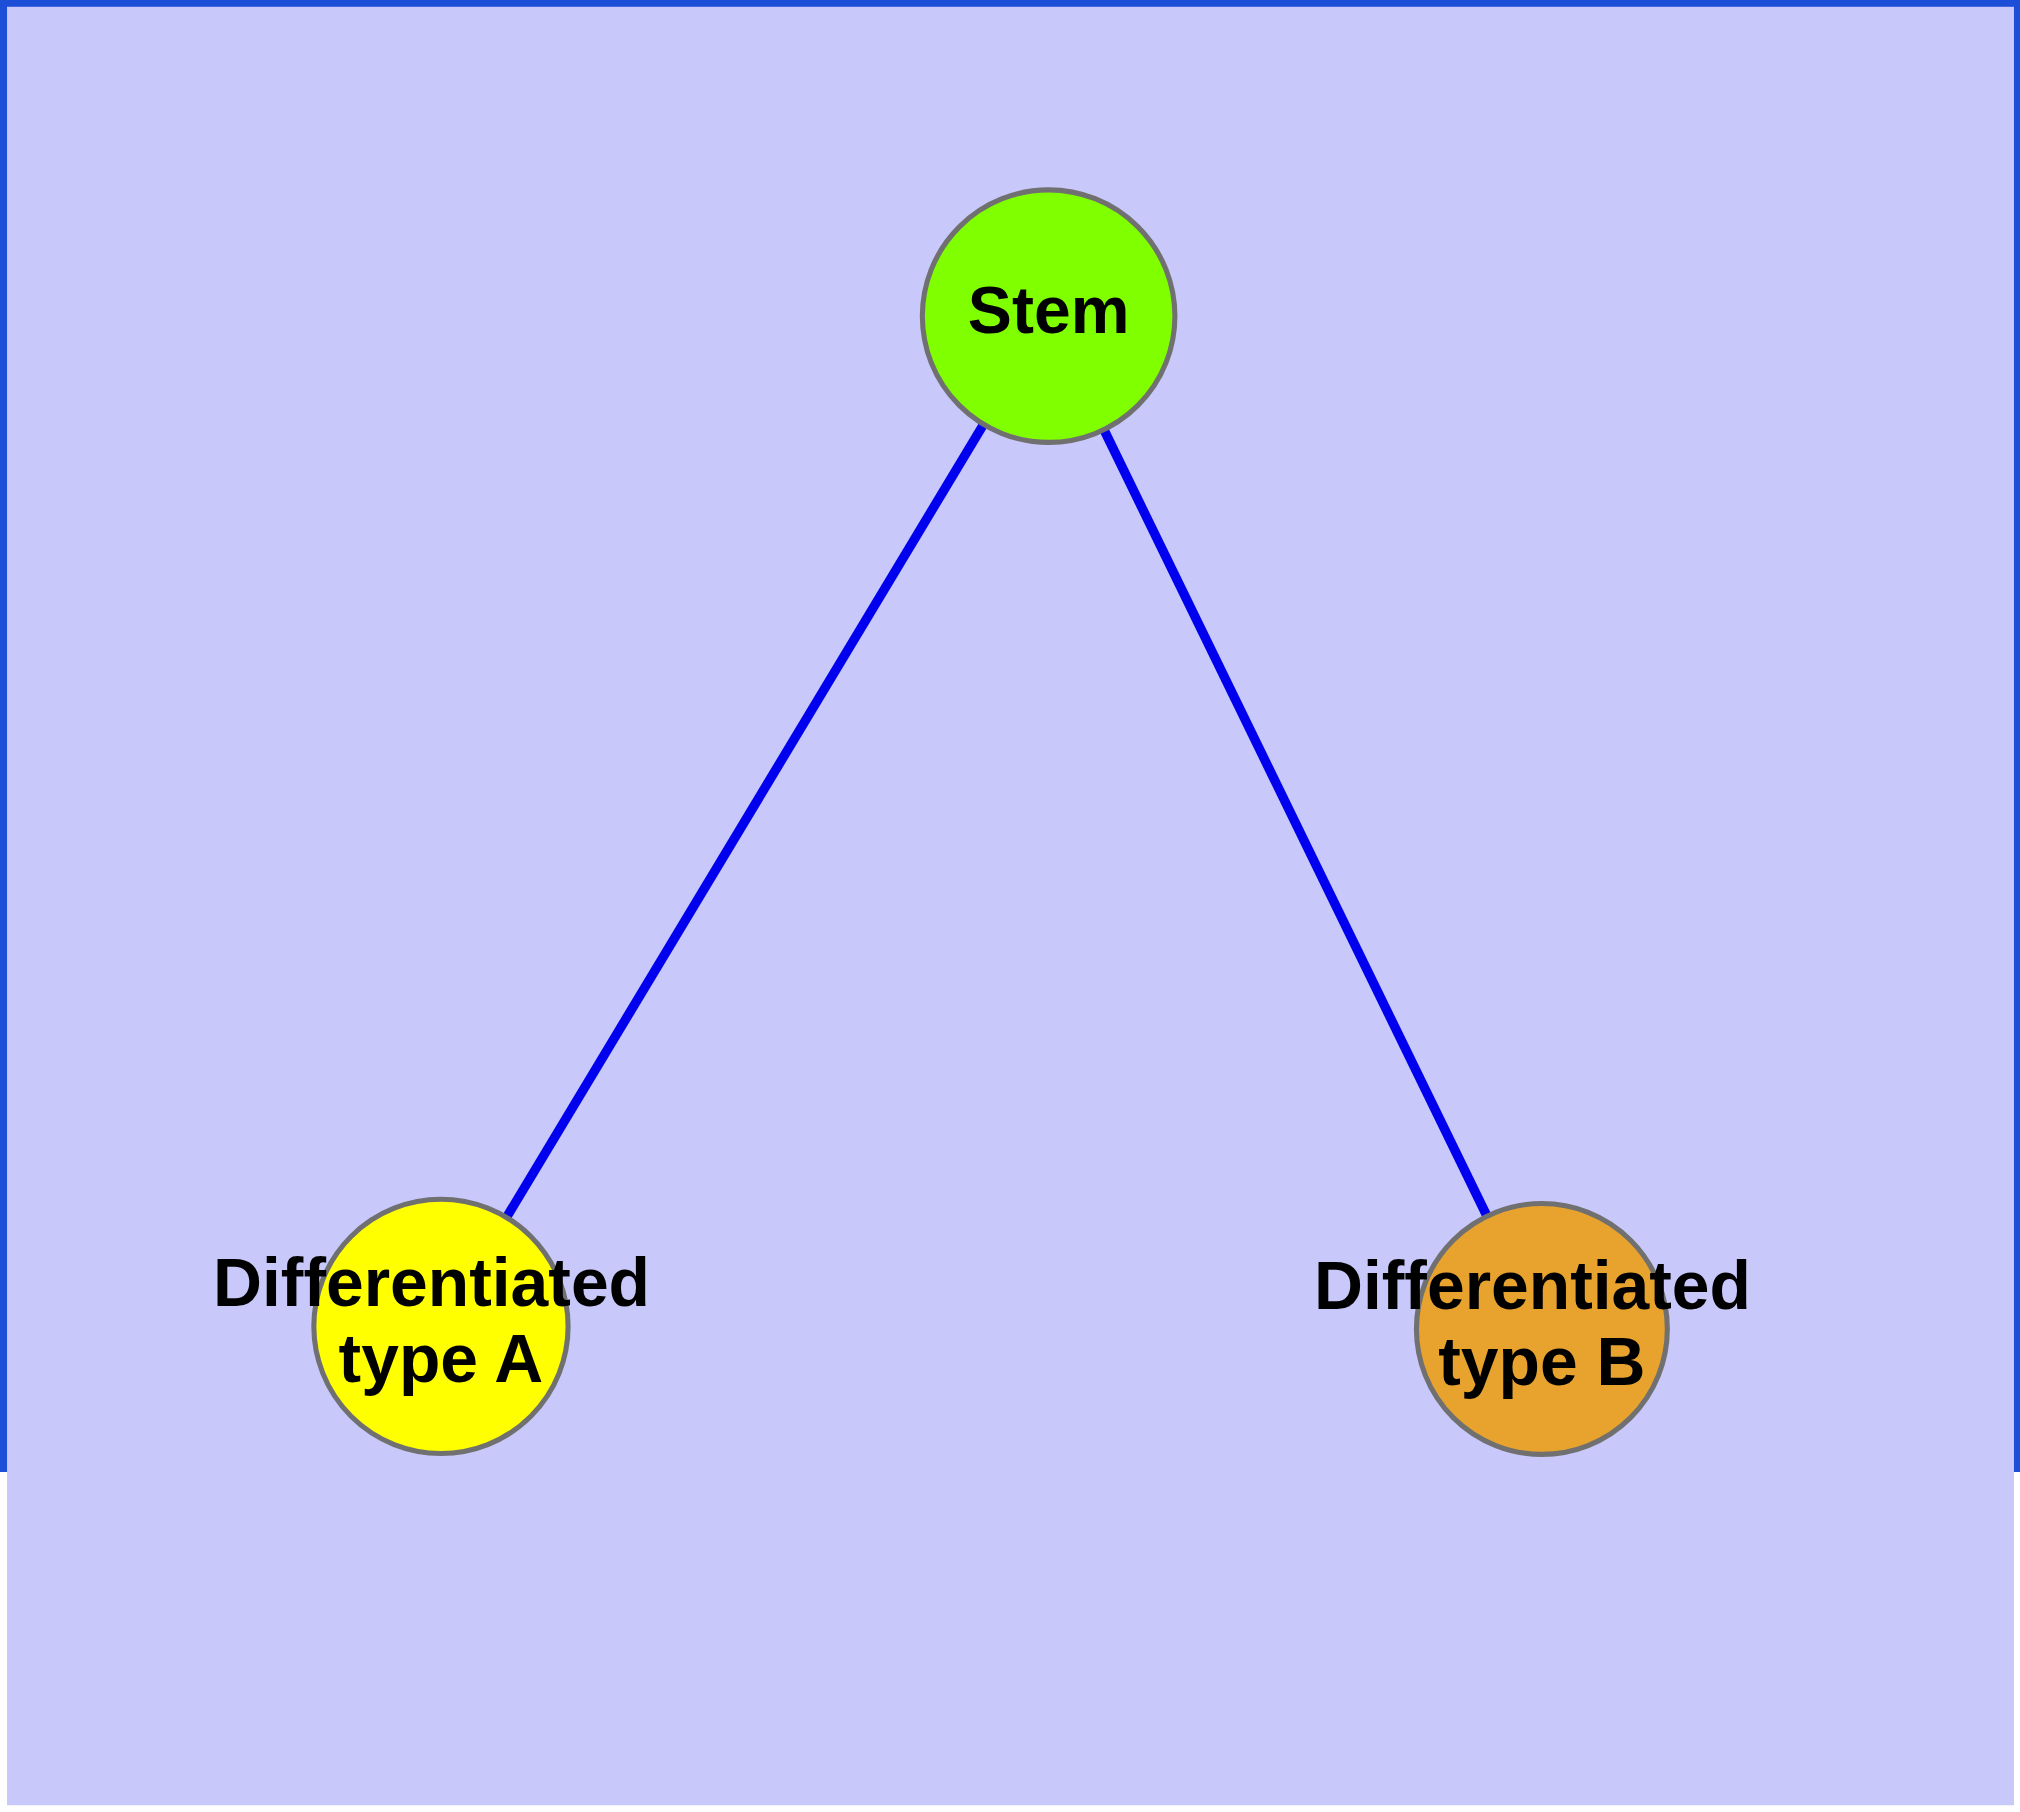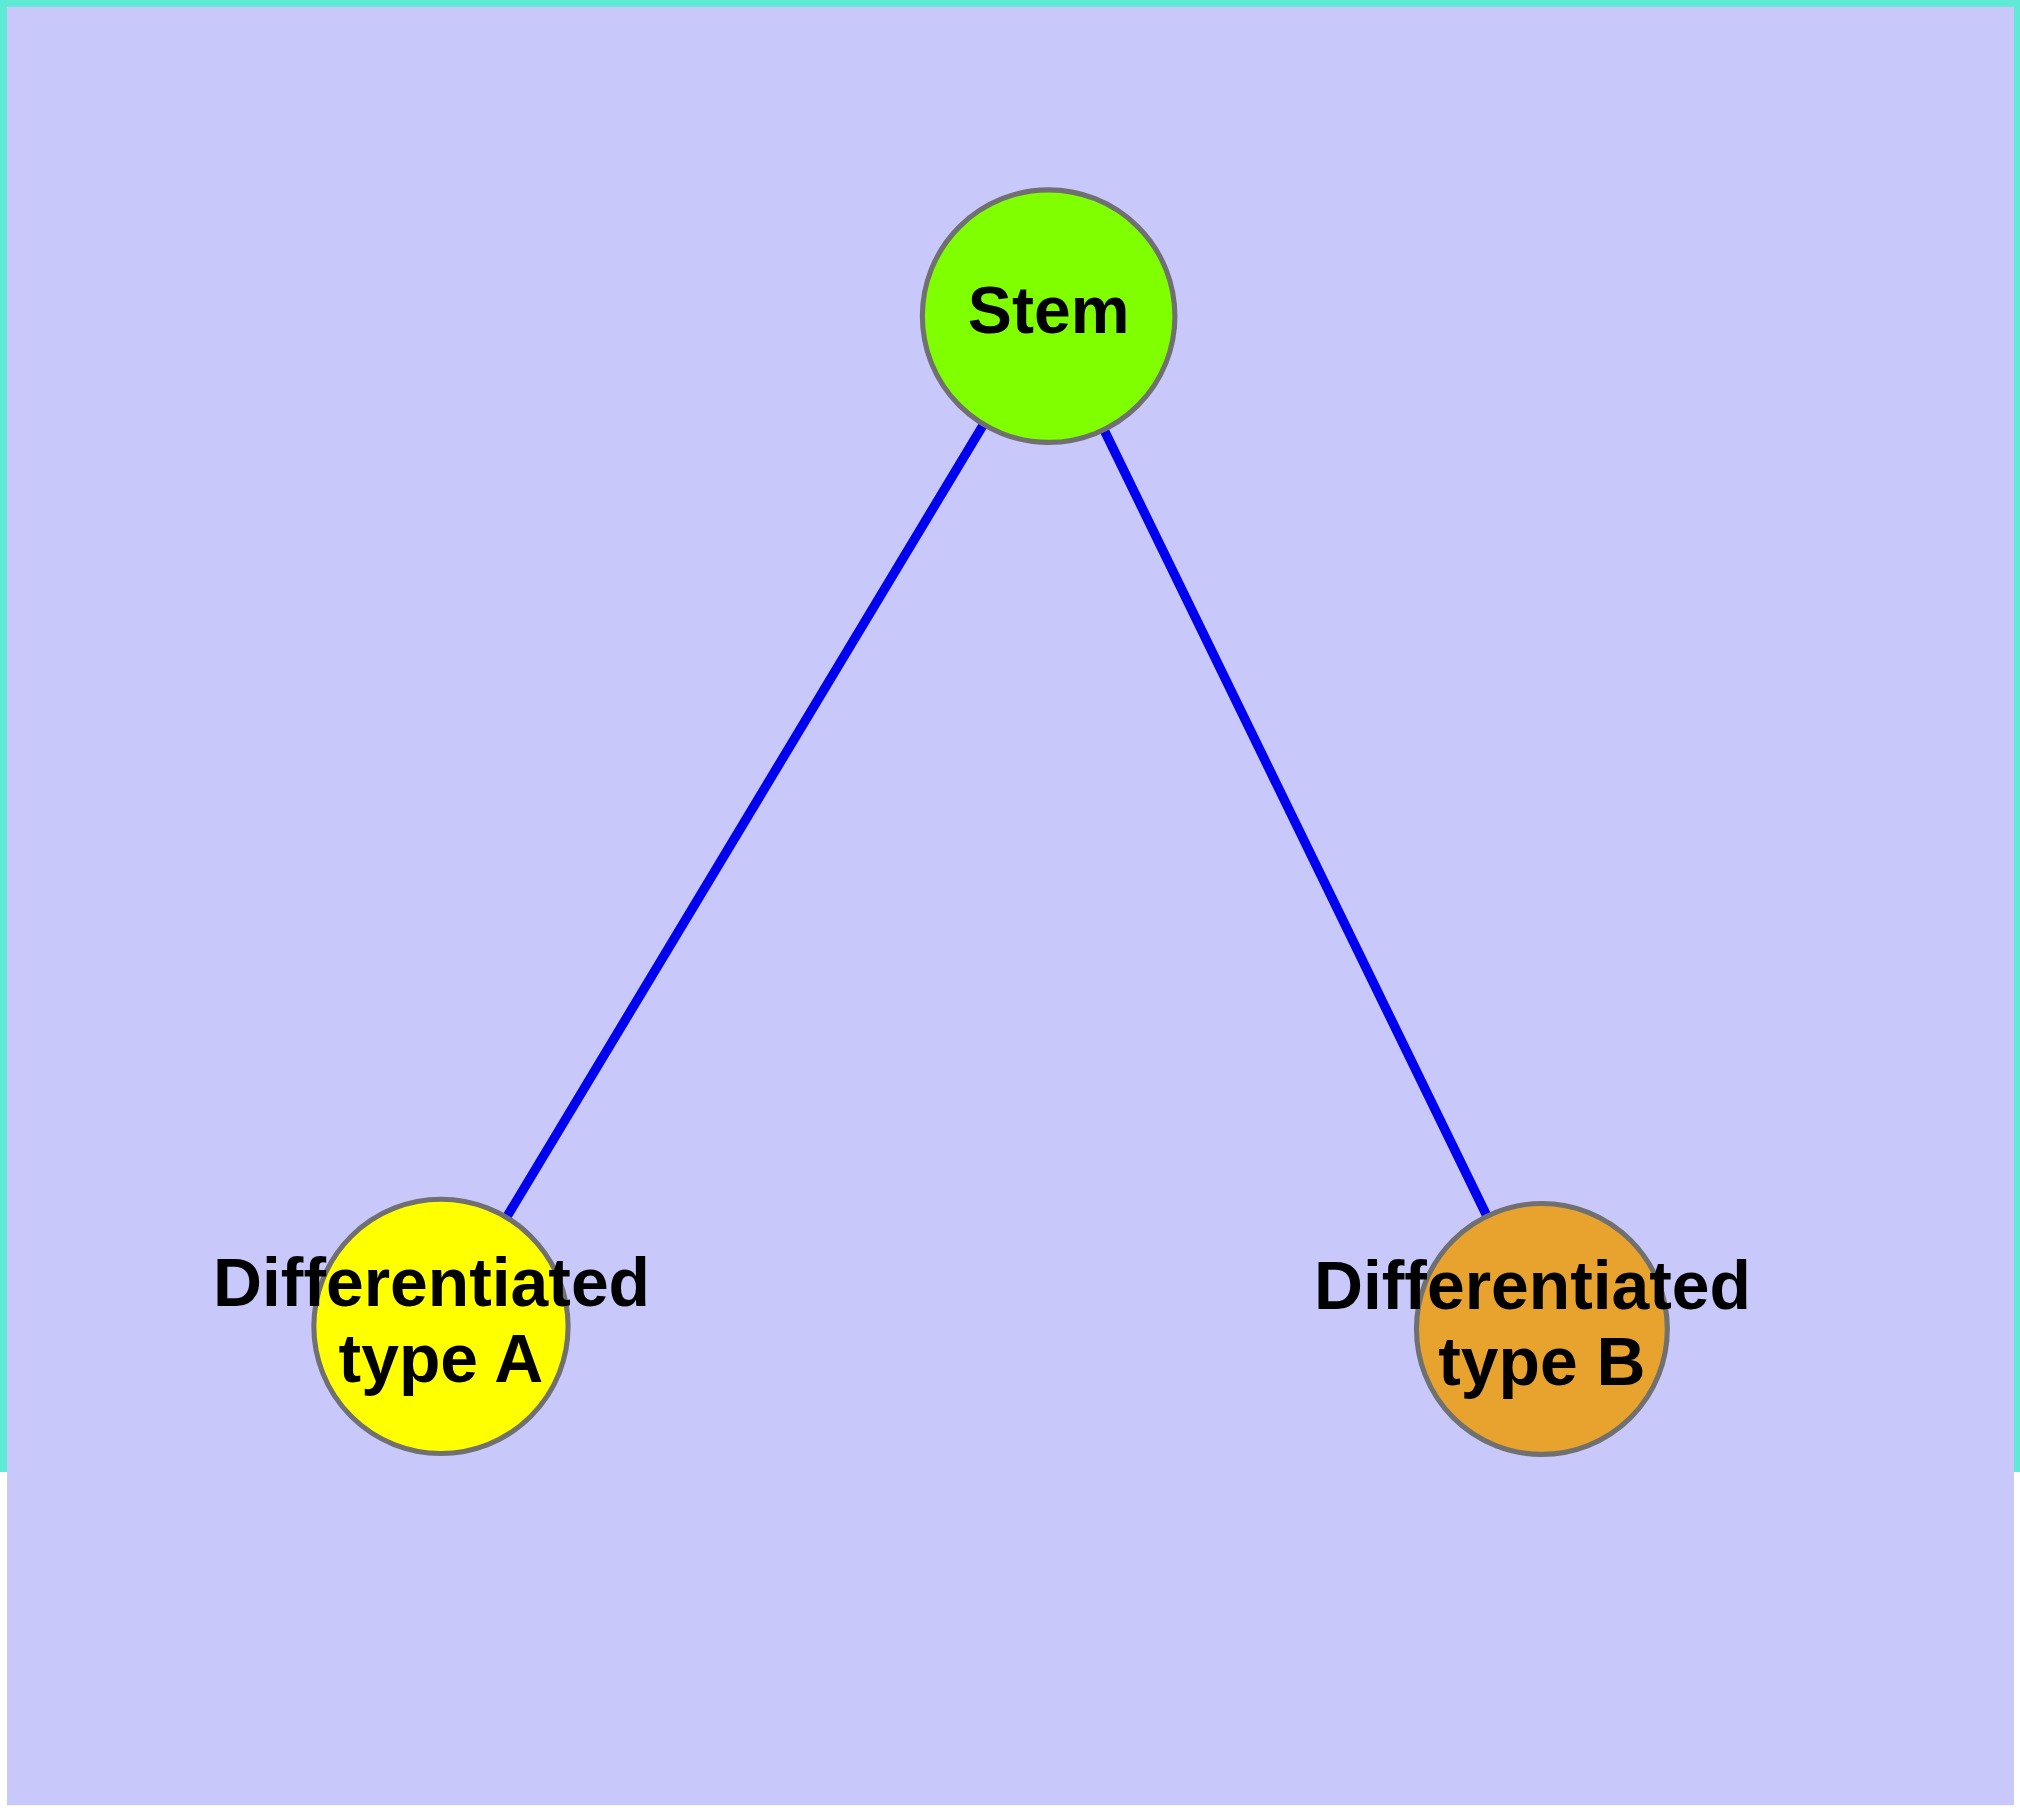--- a/index.html
+++ b/index.html
@@ -10,21 +10,21 @@
   body {
     width: 2021px;
     height: 1812px;
     overflow: hidden;
     font-family: "Liberation Sans", sans-serif;
   }
   #graph-canvas {
     position: relative;
     width: 2021px;
     height: 1472px;
-    background: #5eead4;
+    background: #1d4ed8;
   }
   #graph-svg {
     position: absolute;
     left: 0;
     top: 0;
     width: 2021px;
     height: 1812px;
     display: block;
   }
   .node-label {

